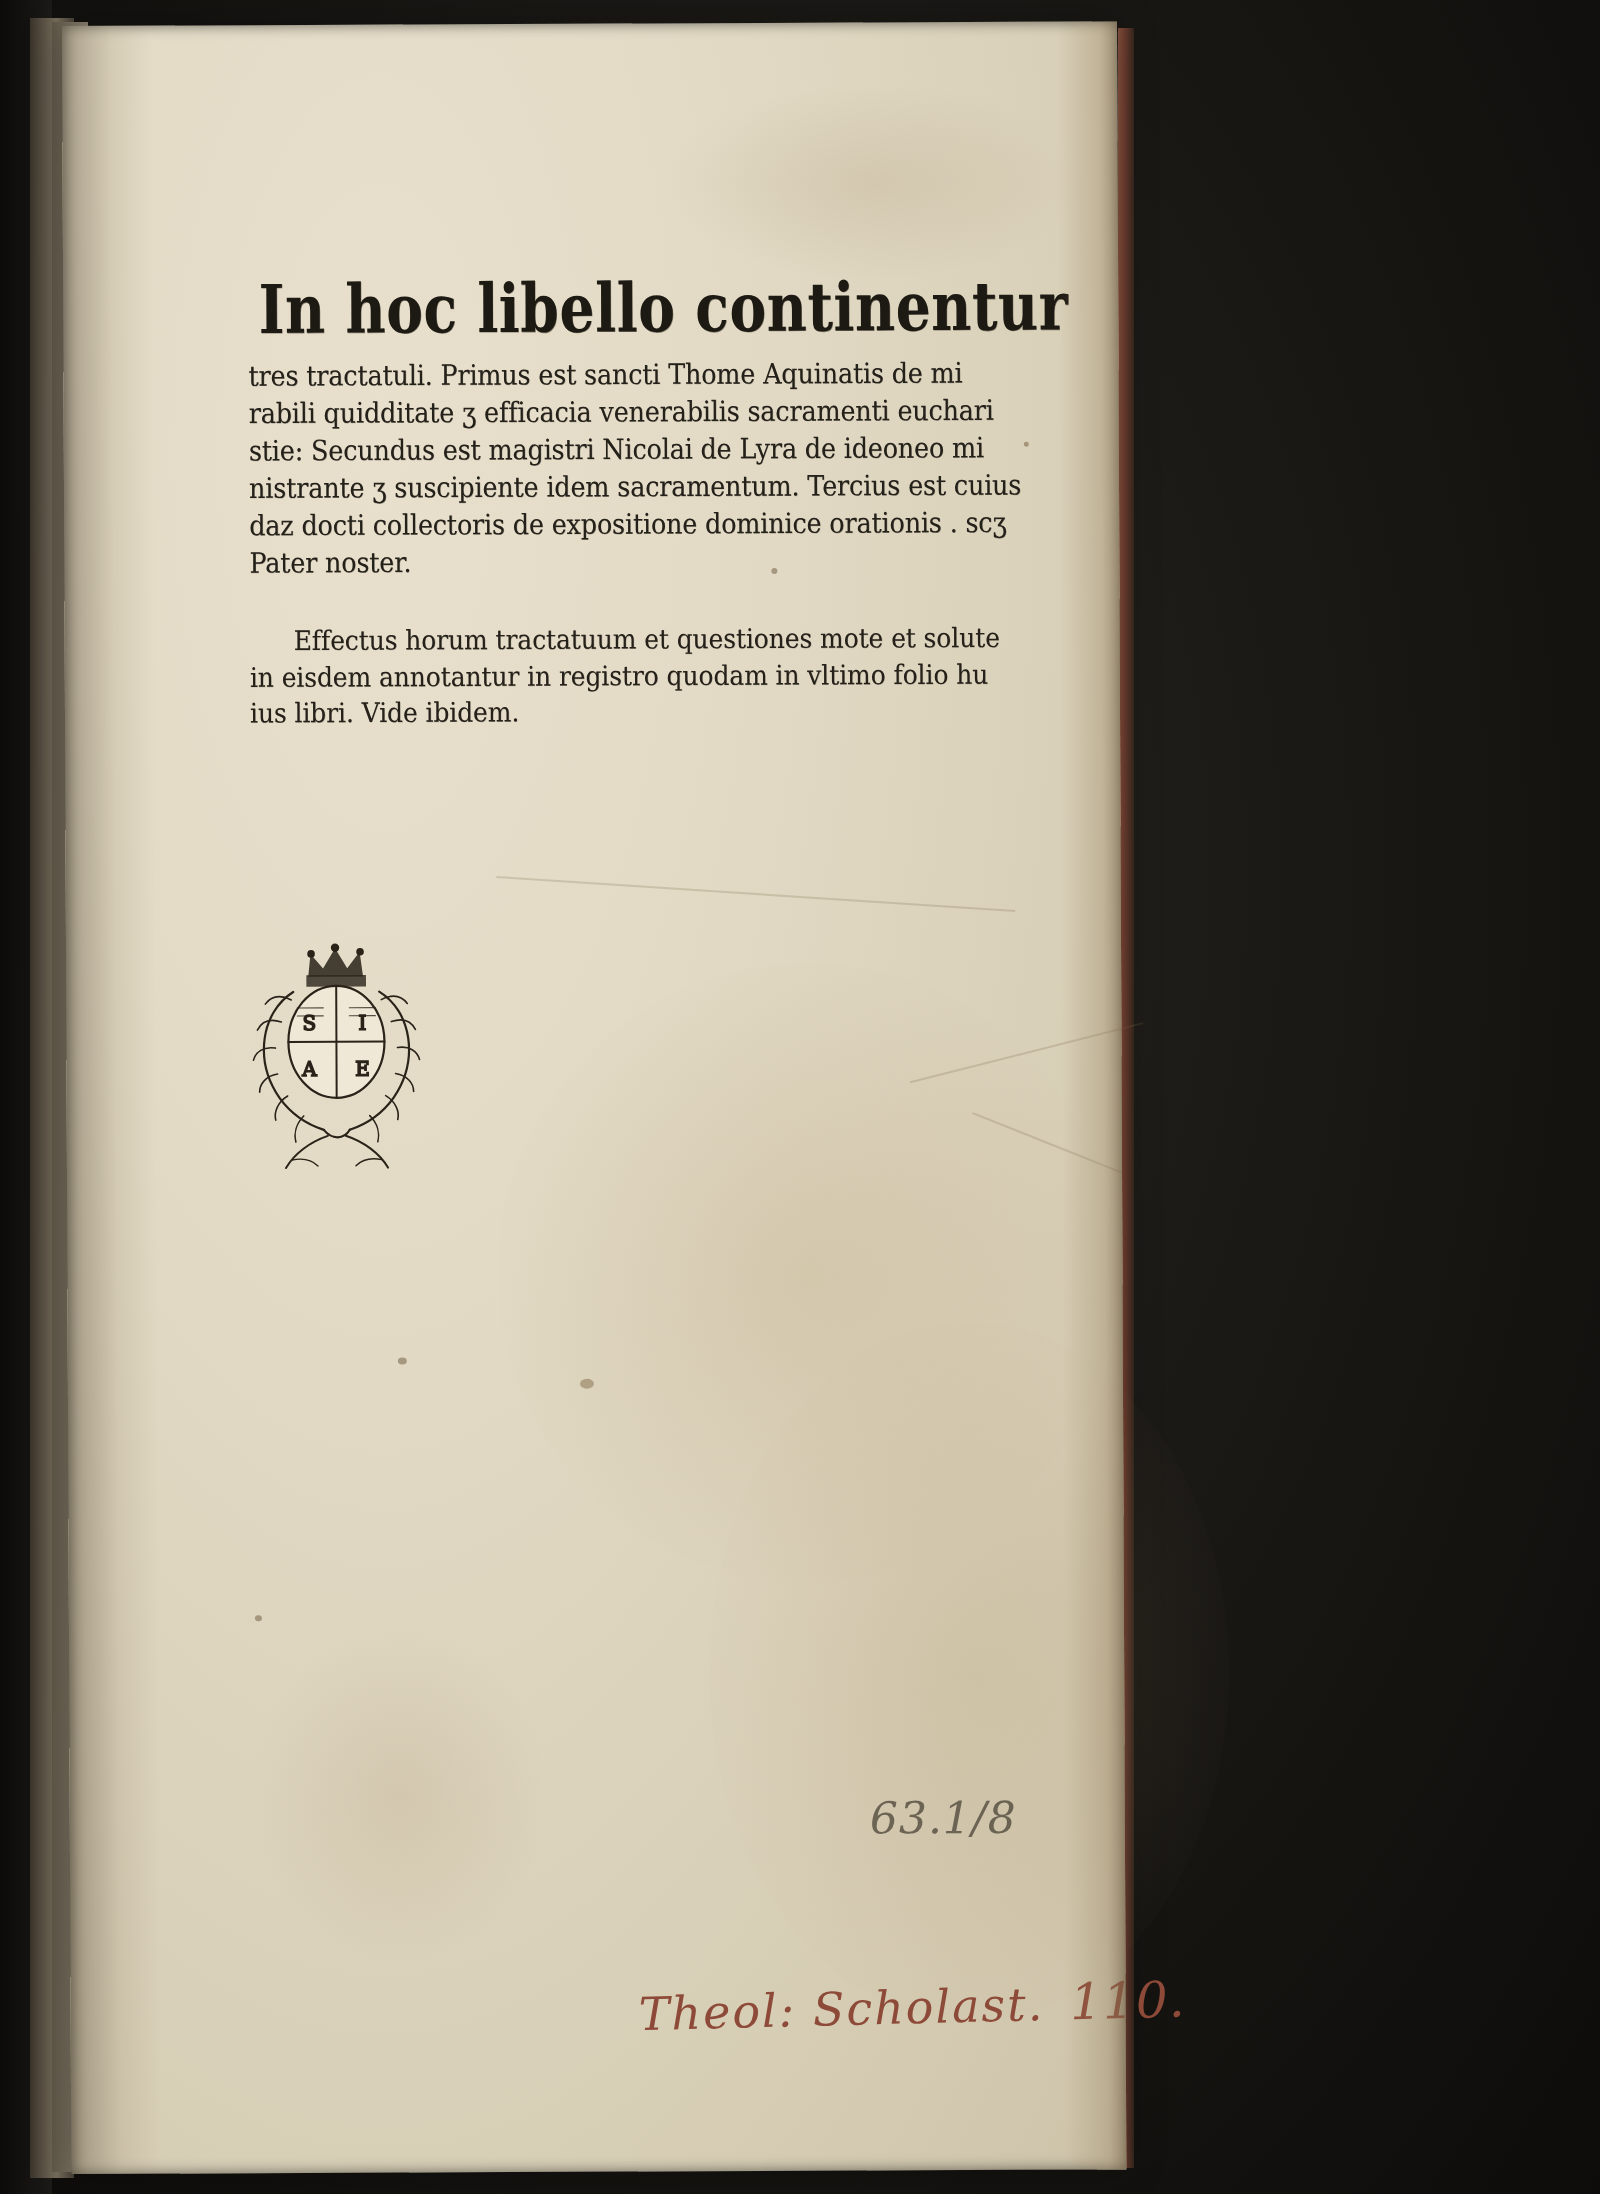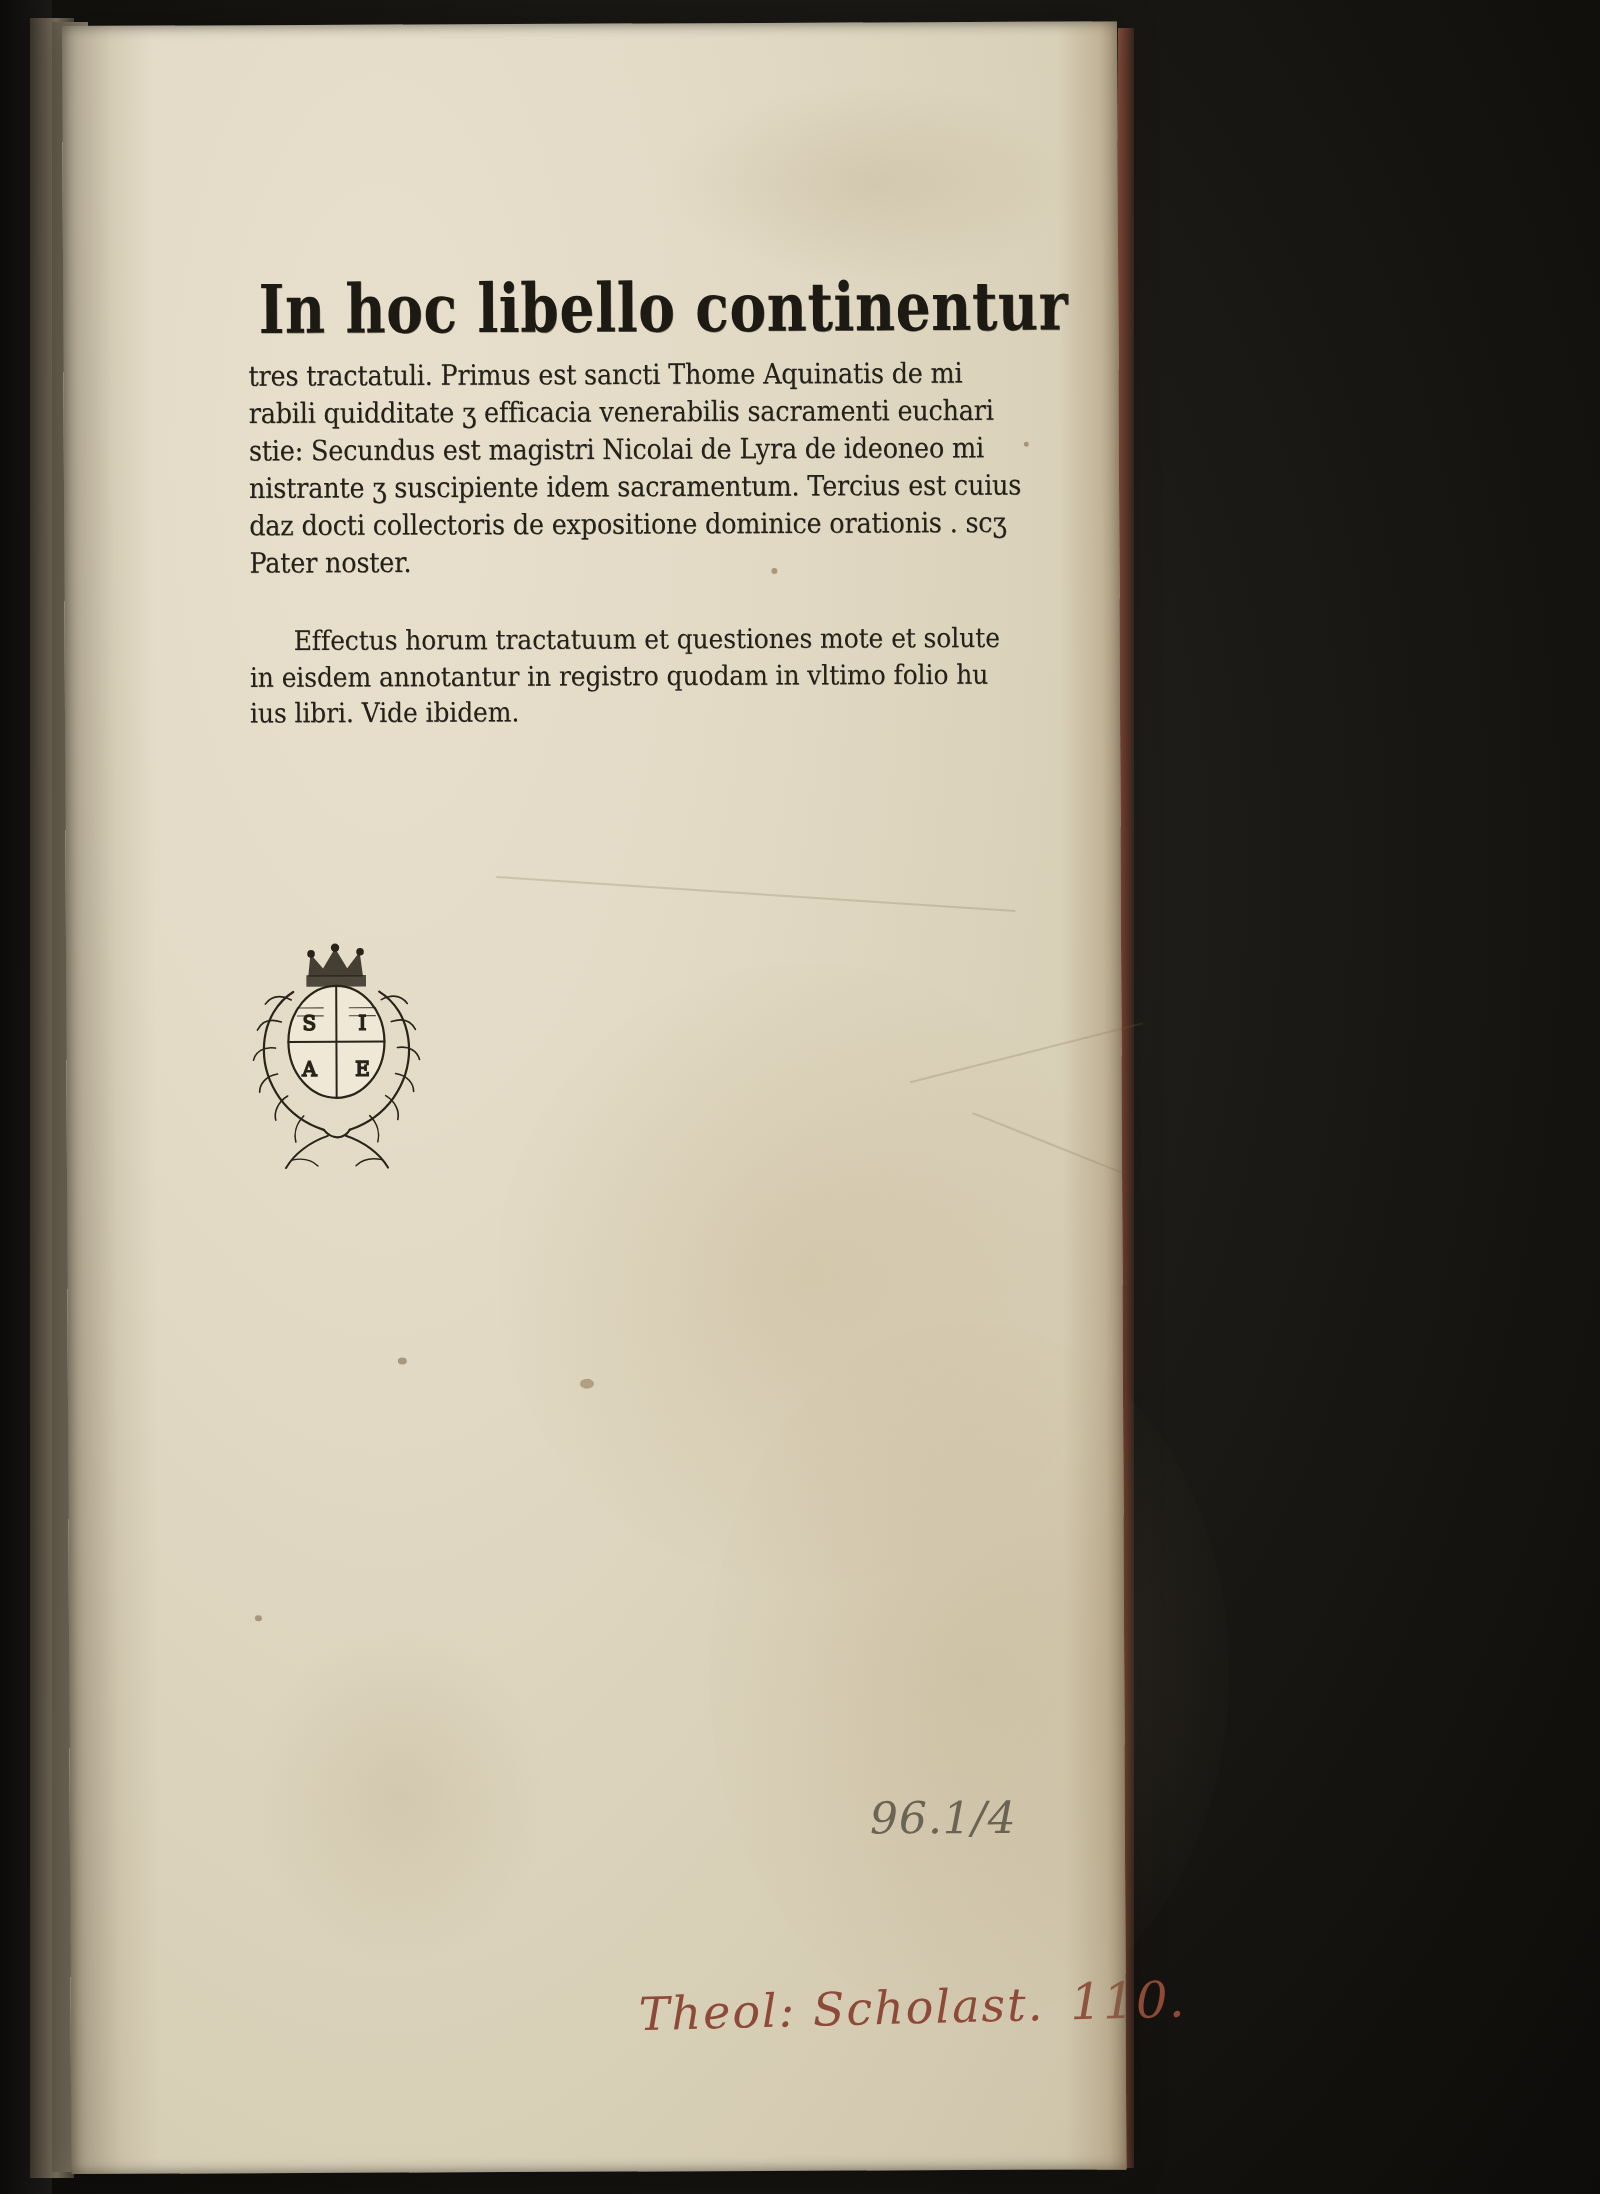--- a/index.html
+++ b/index.html
@@ -353,20 +353,20 @@
 
           <path d="M92 200 C100 210, 112 210, 118 200" stroke-width="2.2"></path>
           <path d="M96 206 C78 212, 62 224, 54 238" stroke-width="2"></path>
           <path d="M114 206 C132 212, 148 224, 156 238" stroke-width="2"></path>
           <path d="M60 230 C70 228, 80 230, 86 236" stroke-width="1.4"></path>
           <path d="M150 230 C140 228, 130 230, 124 236" stroke-width="1.4"></path>
         </g>
       </svg>
     </div>
 
-    <div class="shelfmark">96.1/4</div>
+    <div class="shelfmark">63.1/8</div>
 
     <div class="inscription">
       <span>Theol: Scholast.</span><span class="num">110.</span>
     </div>
 
   </div>
 </div>
 
 </body></html>

